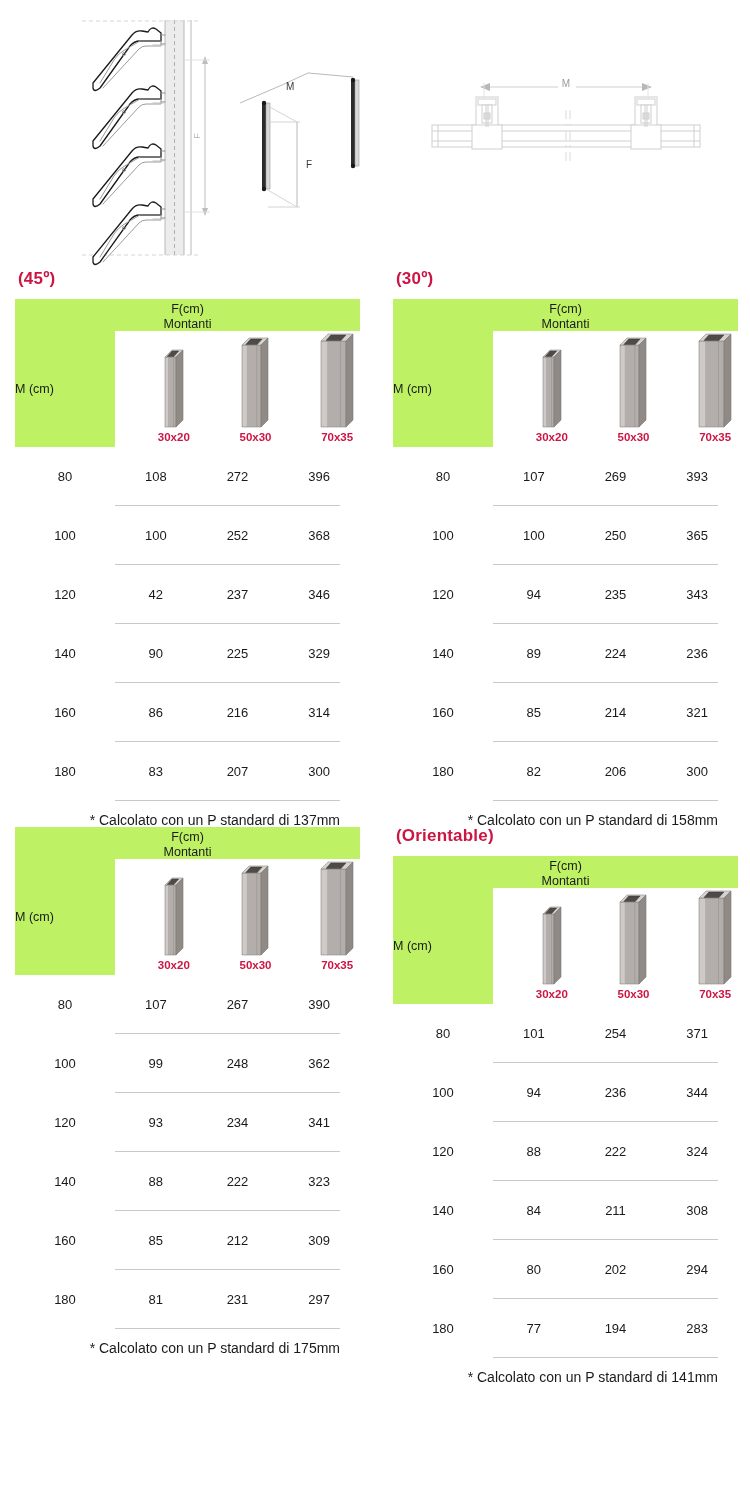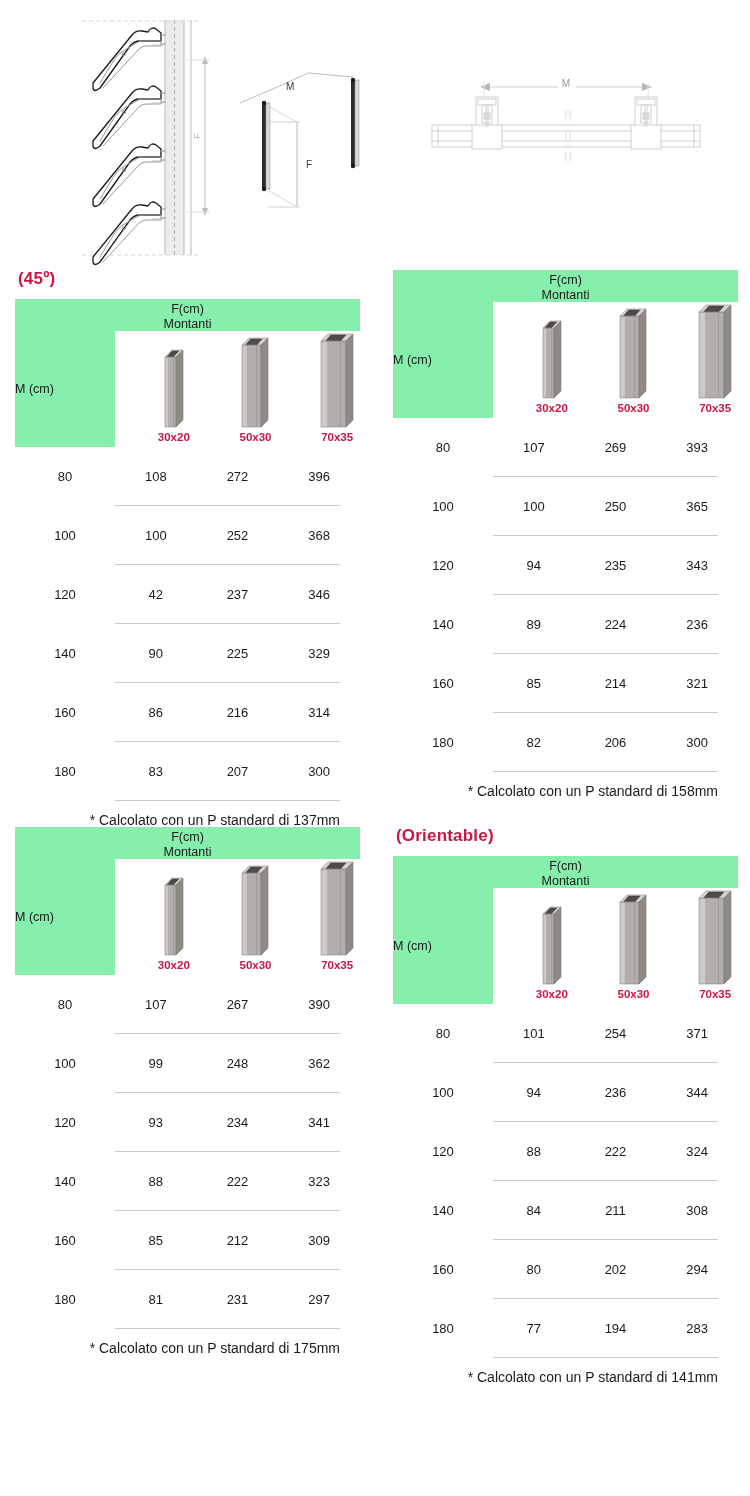--- a/index.html
+++ b/index.html
@@ -49,21 +49,21 @@
     letter-spacing: .2px;
     margin: 0 0 12px 0;
     padding-left: 3px;
     line-height: 1;
   }
 
   
   .hdr {
     position: relative;
     height: 148px;
-    background: #86efac;
+    background: #bef264;
   }
   .hdr-top {
     position: absolute;
     left: 0; top: 0; right: 0;
     height: 32px;
     text-align: center;
     padding-top: 3px;
     font-size: 12.5px;
     line-height: 15px;
     color: #1a1a1a;
@@ -394,20 +394,21 @@
               <div class="cell">207</div>
               <div class="cell">300</div>
             </div>
             <div class="rule"></div>
           </div>
         </div>
 
     <div class="footnote">* Calcolato con un P standard di 137mm</div>
   </div>
       <div class="panel right">
+    <div class="panel-title">(30º)</div>
 
     <div class="hdr">
       <div class="hdr-top">
         <span class="l1">F(cm)</span>
         <span class="l2">Montanti</span>
       </div>
       <div class="hdr-cut"></div>
       <div class="hdr-mcell">
         <span>M (cm)</span>
       </div>

